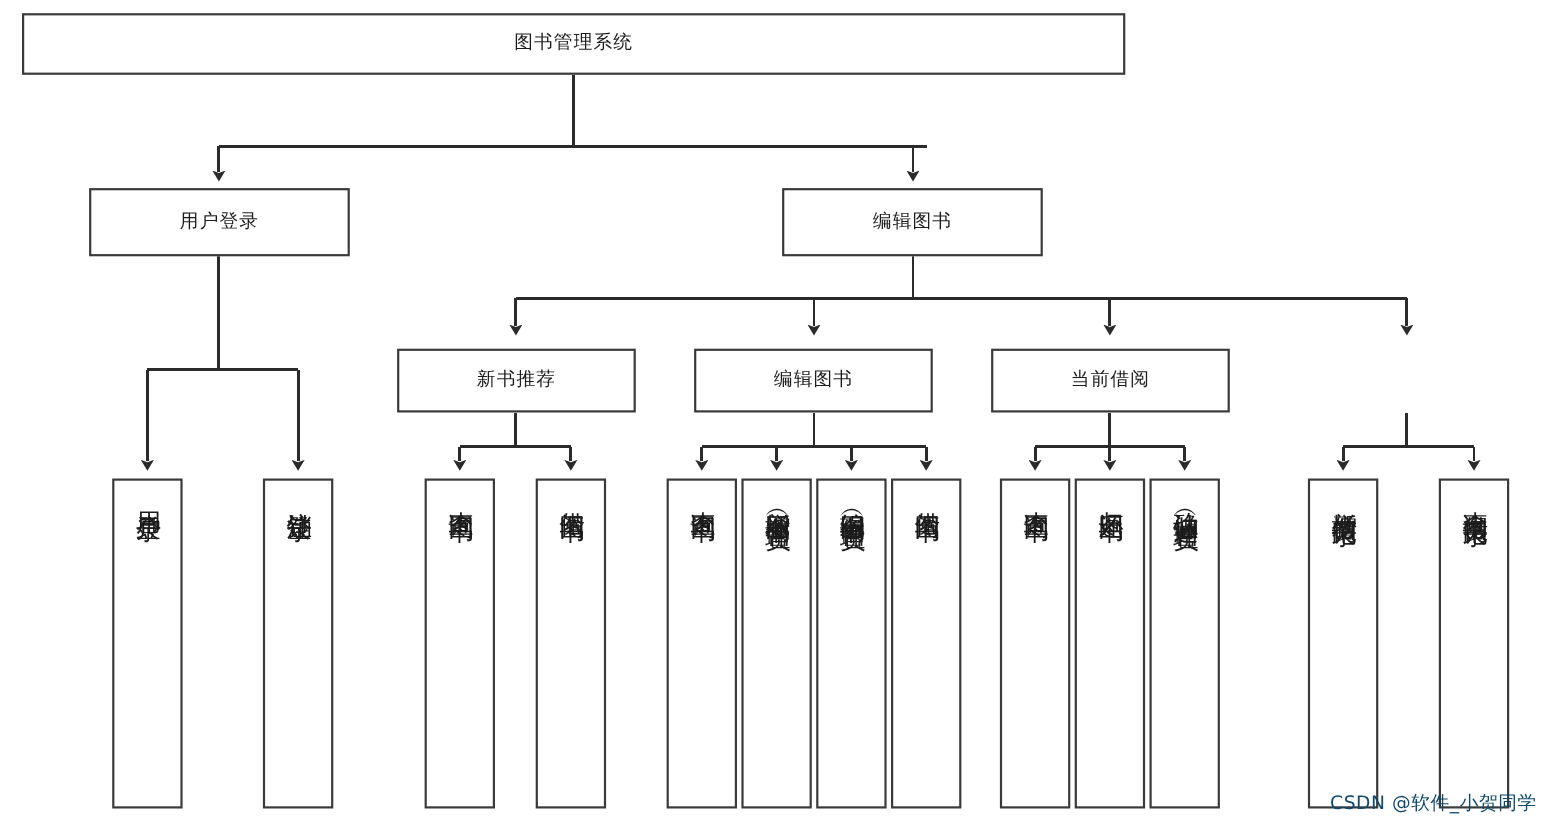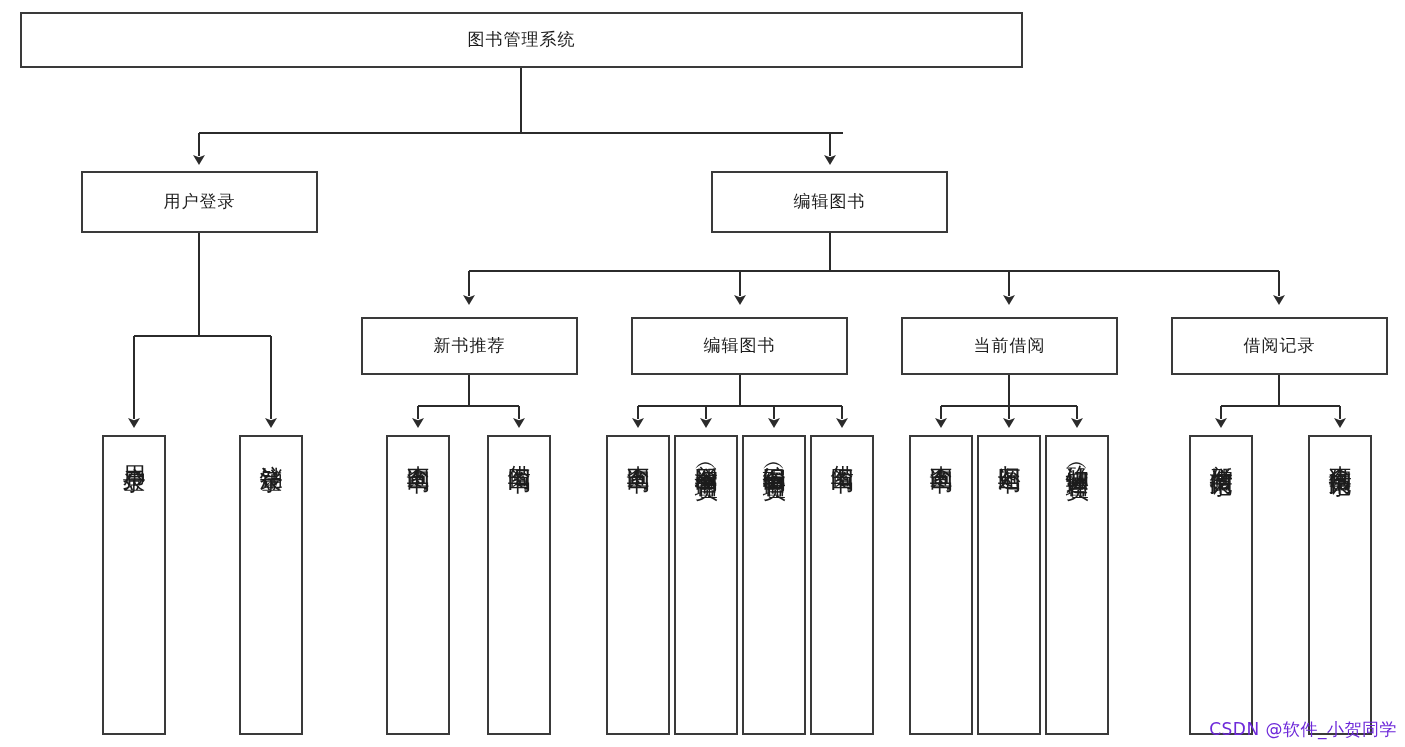--- a/index.html
+++ b/index.html
@@ -63,21 +63,21 @@
   .node.level1 .label,
   .node.level2 .label {
     font-size: 17px;
     text-align: right;
   }
   #watermark {
     position: absolute;
     right: 8px;
     bottom: 6px;
     font-size: 17px;
-    color: #6d28d9;
+    color: #0c4a6e;
     letter-spacing: 0.5px;
     z-index: 5;
     user-select: none;
     white-space: nowrap;
     margin-top: 12px;
   }
 </style>
 </head>
 <body>
 
@@ -150,23 +150,20 @@
   </div>
 
   <div class="node level2" style="left:631px; top:317px; width:217px; height:58px;">
     <span class="label">编辑图书</span>
   </div>
 
   <div class="node level2" style="left:901px; top:317px; width:217px; height:58px;">
     <span class="label">当前借阅</span>
   </div>
 
-  <div class="node level2" style="left:1171px; top:317px; width:217px; height:58px;">
-    <span class="label">借阅记录</span>
-  </div>
 
   <div class="node vertical" style="left:102px; top:435px; width:64px; height:300px;">
     <span class="label">用户登录</span>
   </div>
 
   <div class="node vertical" style="left:239px; top:435px; width:64px; height:300px;">
     <span class="label">注销登录</span>
   </div>
 
   <div class="node vertical" style="left:386px; top:435px; width:64px; height:300px;">

